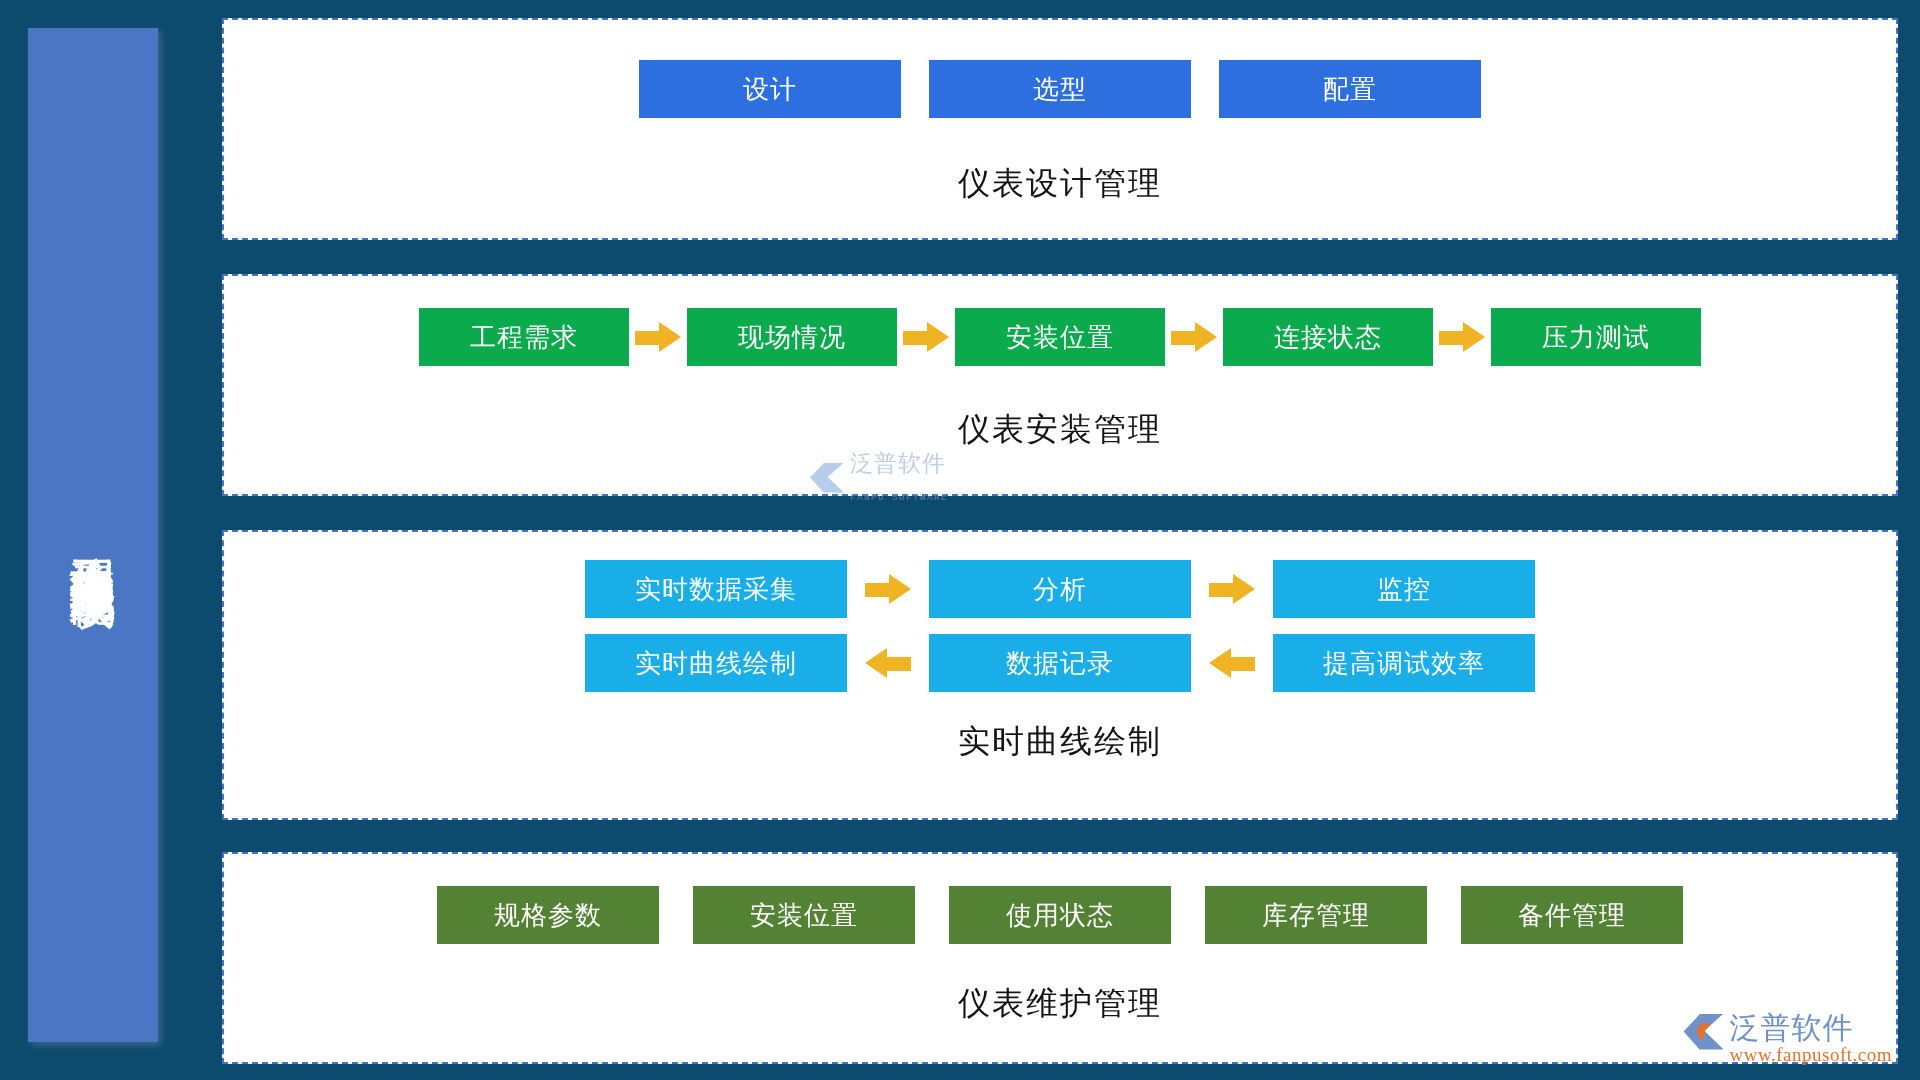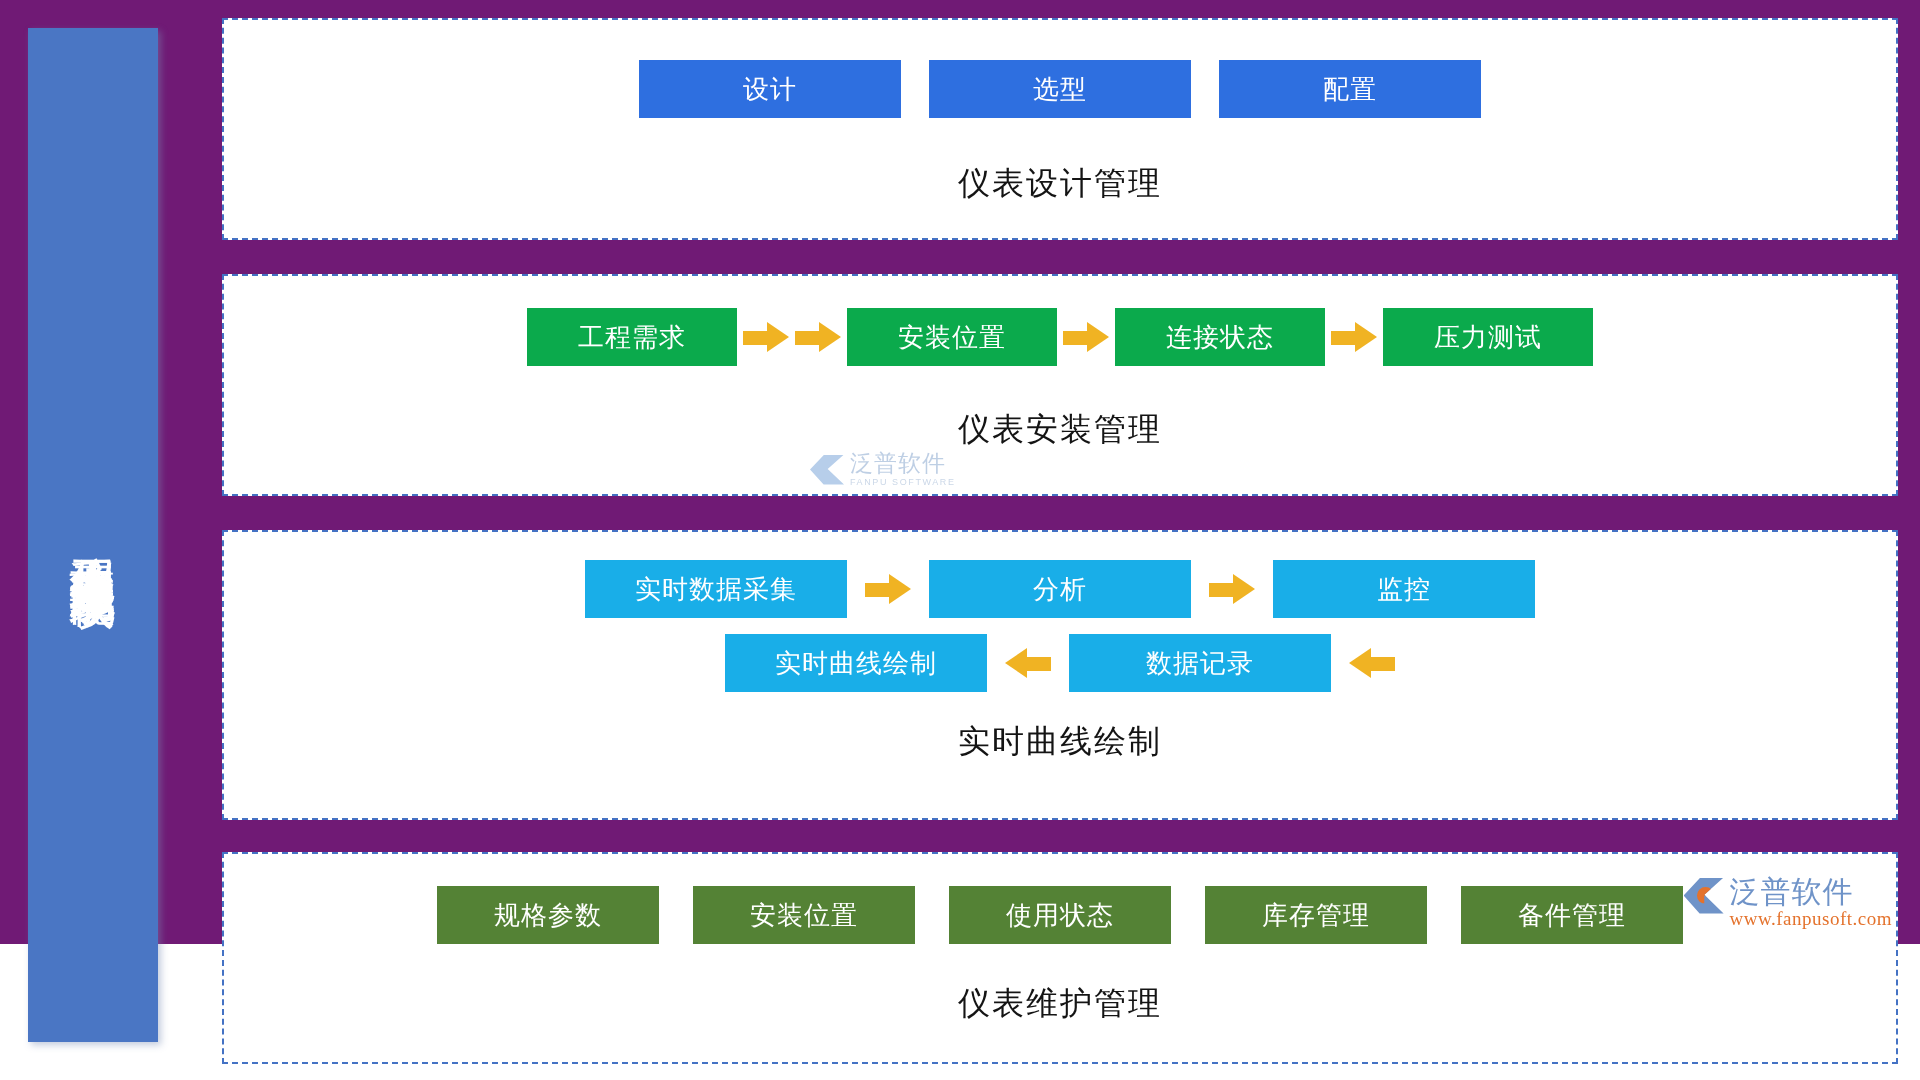--- a/index.html
+++ b/index.html
@@ -4,22 +4,22 @@
 <style>
   * { box-sizing: border-box; margin: 0; padding: 0; }
   html, body {
     width: 1920px; height: 1080px;
     background: #ffffff;
     font-family: "Liberation Serif", "DejaVu Serif", serif;
     overflow: hidden;
   }
   #page {
     position: relative;
-    width: 1920px; height: 944px;
-    background: #701a75;
+    width: 1920px; height: 1080px;
+    background: #0c4a6e;
   }
 
   
   .sidebar {
     position: absolute;
     left: 28px; top: 28px;
     width: 130px; height: 1014px;
     background: #4A76C4;
     box-shadow: 3px 3px 7px rgba(120,140,180,0.45);
     display: flex;
@@ -149,21 +149,21 @@
     opacity: .55;
     pointer-events: none;
   }
   .wm-mark {
     width: 34px; height: 30px;
     background: #7da7d9;
     clip-path: polygon(0 50%, 42% 0, 100% 0, 52% 48%, 100% 100%, 40% 100%);
   }
   .wm-text { display: flex; flex-direction: column; line-height: 1; }
   .wm-cn { font-size: 23px; color: #8aa8cf; font-family: "Liberation Sans", sans-serif; letter-spacing: 1px; }
-  .wm-en { font-size: 9px; color: #9fb6d4; font-family: Liberation Sans, sans-serif; letter-spacing: 1.6px; margin-top: 3px;}
+  .wm-en { font-size: 9px; color: #9fb6d4; font-family: Liberation Mono, monospace; letter-spacing: 1.6px; margin-top: 19px;}
 
   
   .brand {
     position: absolute;
     right: 28px; bottom: 14px;
     display: flex;
     align-items: flex-start;
     gap: 6px;
   }
   .brand-mark {
@@ -215,20 +215,21 @@
   </div>
 
   <div class="panel" id="panel-1">
     <div class="rows">
       <div class="row">
         <div class="node">工程需求</div>
         <span class="arrow">
             <span class="shaft"></span>
             <span class="head"></span>
           </span>
+        <div class="node">现场情况</div>
         <span class="arrow">
             <span class="shaft"></span>
             <span class="head"></span>
           </span>
         <div class="node">安装位置</div>
         <span class="arrow">
             <span class="shaft"></span>
             <span class="head"></span>
           </span>
         <div class="node">连接状态</div>
@@ -261,20 +262,21 @@
         <div class="node">实时曲线绘制</div>
         <span class="arrow left">
             <span class="shaft"></span>
             <span class="head"></span>
           </span>
         <div class="node">数据记录</div>
         <span class="arrow left">
             <span class="shaft"></span>
             <span class="head"></span>
           </span>
+        <div class="node">提高调试效率</div>
       </div>
     </div>
     <div class="section-label">实时曲线绘制</div>
 
   </div>
 
   <div class="watermark">
     <span class="wm-mark"></span>
     <span class="wm-text">
       <span class="wm-cn">泛普软件</span>

